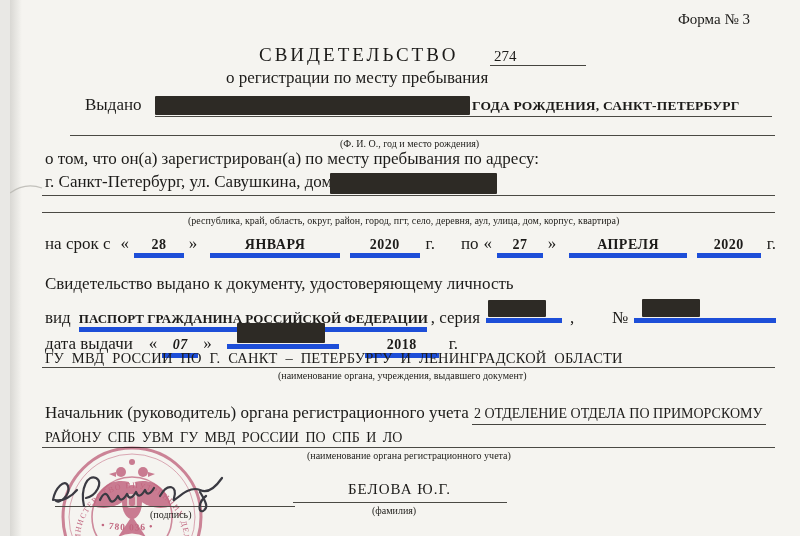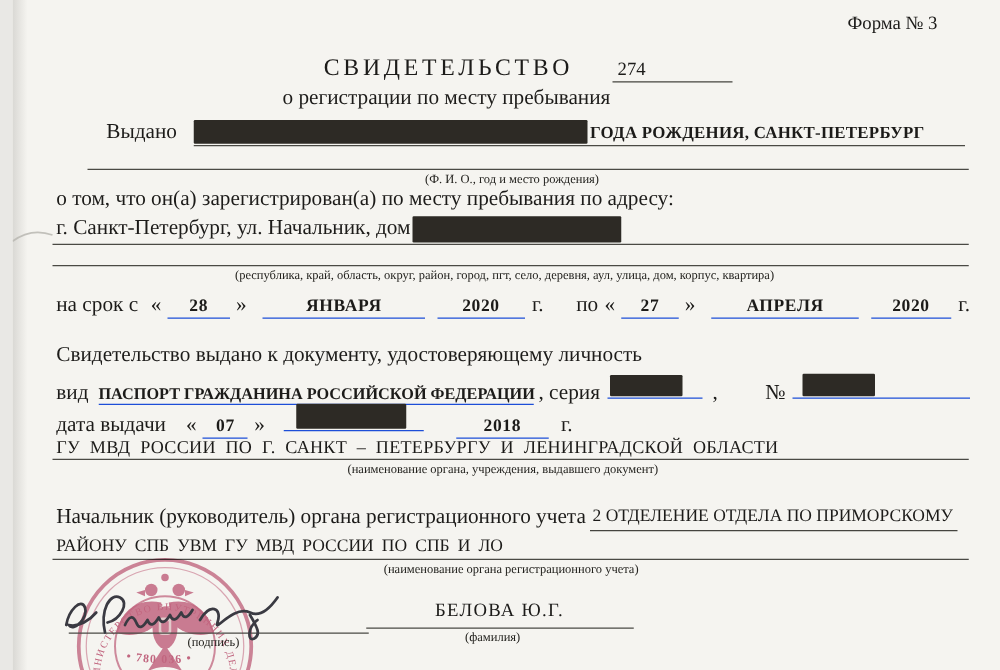--- a/index.html
+++ b/index.html
@@ -6,21 +6,21 @@
   body{width:800px;height:536px;overflow:hidden;background:#e9e8e5;
        font-family:"Liberation Serif","DejaVu Serif",serif;color:#1c1b19;}
   .page{position:relative;width:800px;height:536px;background:#f5f4f0;overflow:hidden;margin-left:10px;}
   .page::before{content:"";position:absolute;left:0;top:0;bottom:0;width:12px;
        background:linear-gradient(90deg,rgba(90,88,84,.18),rgba(90,88,84,0));pointer-events:none;}
   .abs{position:absolute;white-space:nowrap;}
   .t17{font-size:17px;}
   .caption{font-size:10px;color:#23221e;}
   .hline{position:absolute;height:0;border-top:1px solid #4a4944;}
   .redact{position:absolute;background:#2d2a25;border-radius:1px;}
-  .cell{display:inline-block;border-bottom:1px solid #1d4ed8;text-align:center;
+  .cell{display:inline-block;border-bottom:5px solid #1d4ed8;text-align:center;
         font-weight:bold;font-size:14px;letter-spacing:.5px;vertical-align:baseline;}
   .q{margin:0 5px;}
   .row{position:absolute;display:flex;align-items:baseline;white-space:nowrap;}
   .boldfill{font-weight:bold;}
   .stamp-wrap{position:absolute;left:45px;top:442px;width:156px;height:94px;
         mix-blend-mode:multiply;opacity:.88;filter:blur(.3px);}
   .sig-wrap{position:absolute;left:38px;top:462px;width:205px;height:54px;}
 </style>
 </head>
 <body>
@@ -40,21 +40,21 @@
   <div class="abs t17" style="left:75px;top:95px;">Выдано</div>
   <div class="hline" style="left:145px;top:116px;width:617px;"></div>
   <div class="redact" style="left:145px;top:96px;width:315px;height:19px;"></div>
   <div class="abs boldfill" style="left:462px;top:98px;font-size:13.5px;letter-spacing:.2px;">ГОДА РОЖДЕНИЯ, САНКТ-ПЕТЕРБУРГ</div>
 
   <div class="hline" style="left:60px;top:135px;width:705px;"></div>
   <div class="abs caption" style="left:330px;top:138px;">(Ф. И. О., год и место рождения)</div>
 
   <div class="abs t17" style="left:35px;top:149px;">о том, что он(а) зарегистрирован(а) по месту пребывания по адресу:</div>
 
-  <div class="abs t17" style="left:35px;top:172px;">г. Санкт-Петербург, ул. Начальник, дом</div>
+  <div class="abs t17" style="left:35px;top:172px;">г. Санкт-Петербург, ул. Савушкина, дом</div>
   <div class="hline" style="left:32px;top:195px;width:733px;"></div>
   <div class="redact" style="left:320px;top:173px;width:167px;height:21px;"></div>
 
   <div class="hline" style="left:32px;top:212px;width:733px;"></div>
   <div class="abs caption" style="left:178px;top:215px;">(республика, край, область, округ, район, город, пгт, село, деревня, аул, улица, дом, корпус, квартира)</div>
 
   <div class="row t17" style="left:35px;top:234px;right:34px;">
     <span>на срок с</span>
     <span class="q" style="margin-left:10px;">«</span>
     <span class="cell" style="width:50px;">28</span>
@@ -83,21 +83,21 @@
     <span style="margin-left:8px;">,</span>
     <span style="margin-left:38px;">№</span>
     <span class="cell" style="flex:1;margin-left:6px;position:relative;height:20px;">
       <span class="redact" style="left:8px;top:1px;width:58px;height:18px;"></span>
     </span>
   </div>
 
   <div class="row t17" style="left:35px;top:324px;">
     <span>дата выдачи</span>
     <span class="q" style="margin-left:16px;">«</span>
-    <span class="cell" style="width:36px;">07</span>
+    <span class="cell" style="width:36px;font-style:italic;">07</span>
     <span class="q">»</span>
     <span class="cell" style="width:112px;margin-left:10px;position:relative;height:20px;">
       <span class="redact" style="left:10px;top:-1px;width:88px;height:20px;"></span>
     </span>
     <span class="cell" style="width:74px;margin-left:26px;">2018</span>
     <span style="margin-left:10px;">г.</span>
   </div>
 
   <div class="abs" style="left:35px;top:350px;font-size:14.5px;word-spacing:4px;letter-spacing:.2px;text-align:center;">ГУ МВД РОССИИ ПО Г. САНКТ – ПЕТЕРБУРГУ И ЛЕНИНГРАДСКОЙ ОБЛАСТИ</div>
   <div class="hline" style="left:32px;top:367px;width:733px;"></div>

